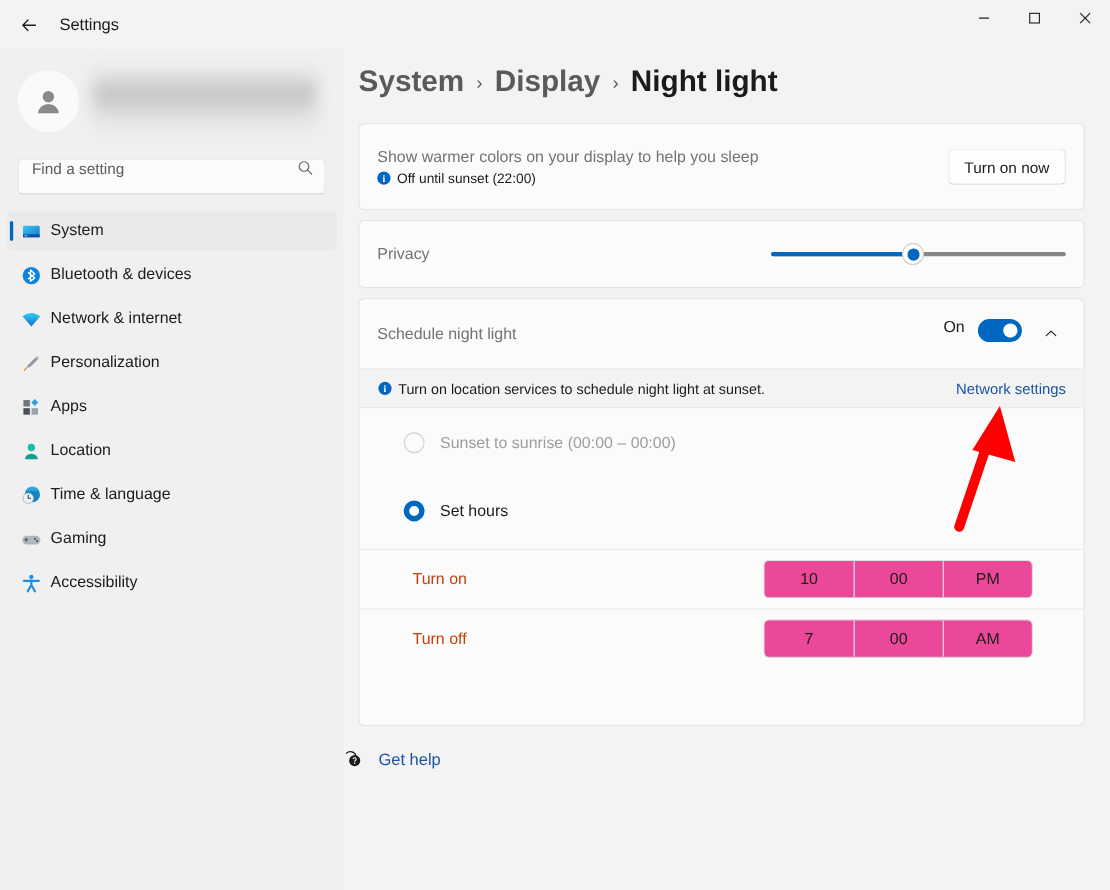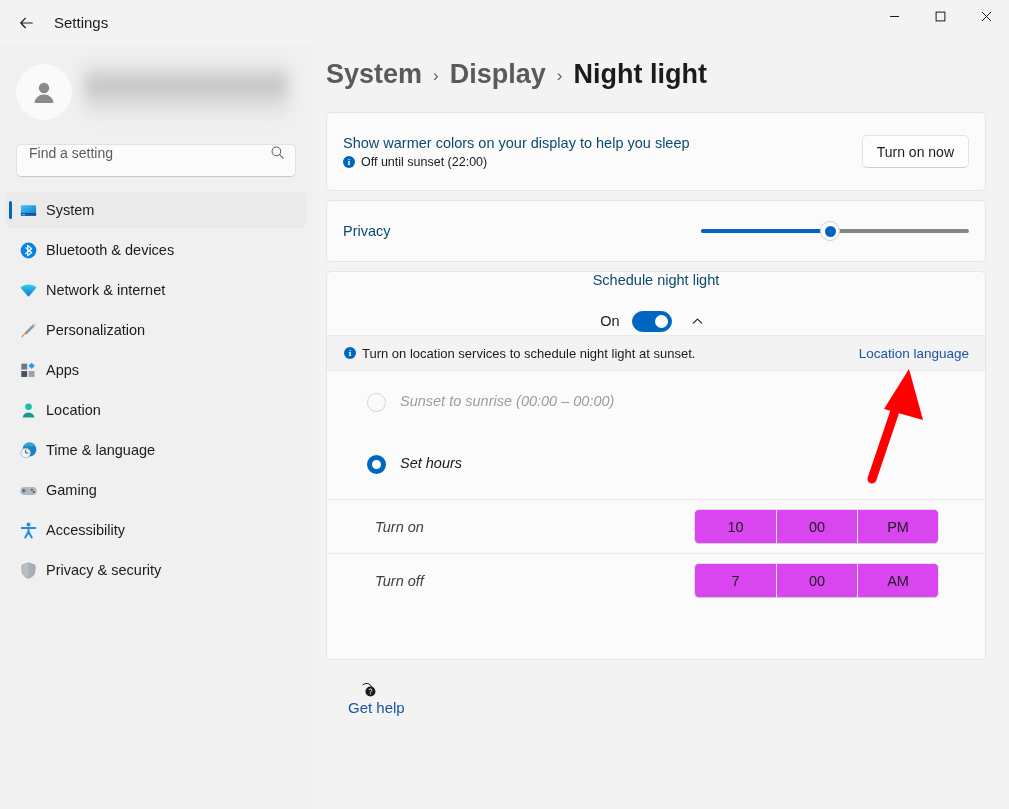--- a/index.html
+++ b/index.html
@@ -153,21 +153,21 @@
   #card-warmer { top: 67px; height: 79px; }
   #card-strength { top: 155px; height: 62px; }
   #card-schedule { top: 226px; height: 389px; padding: 0; }
 
   .card-row {
     display: flex; align-items: center;
     justify-content: space-between;
     height: 100%;
     padding: 0 16px;
   }
-  .row-title { font-size: 14.5px; color: #0c4a6e; }
+  .row-title { font-size: 14.5px; color: #737373; }
   .row-sub {
     display: flex; align-items: center;
     font-size: 12.5px; color: #1B1B1B;
     margin-top: 4px;
   }
   .info-dot {
     width: 12px; height: 12px; border-radius: 50%;
     background: #0067C0; color: #fff;
     font-size: 9px; font-weight: 700;
     display: inline-flex; align-items: center; justify-content: center;
@@ -206,57 +206,56 @@
     background: #FFFFFF;
     border: 1px solid #D0D0D0;
     display: flex; align-items: center; justify-content: center;
   }
   #slider-thumb::after {
     content: ""; width: 11px; height: 11px;
     border-radius: 50%; background: #0067C0;
   }
 
   
-  .toggle-group { display: flex; align-items: center; gap: 12px; }
+  .toggle-group { display: flex; align-items: flex-start; gap: 12px; }
   .toggle-label { font-size: 14.5px; color: #1B1B1B; }
   .toggle {
     width: 40px; height: 21px; border-radius: 11px;
     background: #0067C0; border: 1px solid #0067C0;
     position: relative; cursor: pointer;
   }
   .toggle .knob {
     position: absolute; right: 3px; top: 3px;
     width: 13px; height: 13px; border-radius: 50%;
     background: #FFFFFF;
   }
   .chev {
     width: 28px; height: 28px;
     display: flex; align-items: center; justify-content: center;
     cursor: pointer; color: #1B1B1B;
   }
 
   
   #schedule-header { height: 63px; display: flex; align-items: center;
-    justify-content: space-between; padding: 0 16px; flex-direction: column; }
+    justify-content: space-between; padding: 0 16px; }
   #loc-banner {
     height: 36px; background: #F3F3F3;
     border-top: 1px solid #EAEAEA;
     border-bottom: 1px solid #EAEAEA;
     display: flex; align-items: center;
     justify-content: space-between;
     padding: 0 16px 0 17px;
   }
   #loc-banner-left { display: flex; align-items: center; font-size: 13px; }
   .link { color: #1B53A5; font-size: 13.5px; cursor: pointer; }
   #radio-area { height: 128px; position: relative; }
   .radio-row {
-    display: flex; align-items: flex-start;
+    display: flex; align-items: center;
     position: absolute; left: 40px;
     cursor: pointer;
-    font-style: italic;
   }
   #radio-sunset { top: 22px; }
   #radio-sethours { top: 84px; }
   .radio {
     width: 19px; height: 19px; border-radius: 50%;
     border: 1.3px solid #9A9A9A; background: #FBFBFB;
     margin-right: 14px; flex: none;
     display: flex; align-items: center; justify-content: center;
   }
   .radio.disabled { border-color: #D4D4D4; }
@@ -266,41 +265,41 @@
   .radio-text { font-size: 14.5px; color: #1B1B1B; }
   .radio-text.disabled { color: #9D9D9D; }
 
   .time-row {
     height: 54px;
     border-top: 1px solid #EAEAEA;
     display: flex; align-items: center;
     justify-content: space-between;
     padding: 0 46px 0 48px;
   }
-  .time-label { font-size: 14.5px; color: #404040; font-style: italic; }
+  .time-label { font-size: 14.5px; color: #c2410c; }
   .timepicker {
     display: flex;
     border: 1px solid #E0E0E0;
     border-bottom-color: #D0D0D0;
     border-radius: 5px;
     overflow: hidden;
-    background: #d946ef;
+    background: #ec4899;
     height: 35px;
   }
   .tp-seg {
     width: 81px; height: 100%;
     display: flex; align-items: center; justify-content: center;
     font-size: 14.5px; color: #1B1B1B;
     cursor: pointer;
   }
   .tp-seg + .tp-seg { border-left: 1px solid #EAEAEA; }
 
   #gethelp {
-    position: absolute; left: 22px; top: 636px;
-    display: flex; align-items: center; cursor: pointer; flex-direction: column;
+    position: absolute; left: 0; top: 636px;
+    display: flex; align-items: center; cursor: pointer;
   }
   #gethelp .link { font-size: 15px; margin-left: 14px; }
 
   
   #annotation-arrow {
     position: absolute; left: 0; top: 0;
     width: 1009px; height: 809px;
     pointer-events: none;
   }
 </style>
@@ -459,29 +458,20 @@
         <span class="nav-icon">
           <svg width="19" height="19" viewBox="0 0 20 20">
             <circle cx="10" cy="3.6" r="2.1" fill="#1C8FE3"></circle>
             <path d="M2.8 7.4 H17.2" stroke="#1C8FE3" stroke-width="2.1" stroke-linecap="round"></path>
             <path d="M10 7.2 V11.4 L6.6 17.4 M10 11.4 L13.4 17.4" fill="none" stroke="#1C8FE3" stroke-width="2.1" stroke-linecap="round" stroke-linejoin="round"></path>
           </svg>
         </span>
         <span>Accessibility</span>
       </div>
 
-      <div class="nav-item">
-        <span class="nav-icon">
-          <svg width="19" height="19" viewBox="0 0 20 20">
-            <path d="M10 1.9 L16.9 4.4 V10 c0 4.3 -3.1 6.9 -6.9 8.2 C6.2 16.9 3.1 14.3 3.1 10 V4.4 Z" fill="#B6BEC6" stroke="#8F979F" stroke-width="0.7"></path>
-            <path d="M10 1.9 L16.9 4.4 V10 c0 4.3 -3.1 6.9 -6.9 8.2 Z" fill="#9BA4AD" opacity="0.6"></path>
-          </svg>
-        </span>
-        <span>Privacy &amp; security</span>
-      </div>
 
 
     </div>
   </div>
 
   <div id="content">
 
     <div id="breadcrumb">
       <span class="crumb">System</span>
       <span class="crumb-sep">›</span>
@@ -529,21 +519,21 @@
             </svg>
           </div>
         </div>
       </div>
 
       <div id="loc-banner">
         <div id="loc-banner-left">
           <span class="info-dot">i</span>
           <span>Turn on location services to schedule night light at sunset.</span>
         </div>
-        <span class="link">Location language</span>
+        <span class="link">Network settings</span>
       </div>
 
       <div id="radio-area">
         <div class="radio-row" id="radio-sunset">
           <span class="radio disabled"></span>
           <span class="radio-text disabled">Sunset to sunrise (00:00 – 00:00)</span>
         </div>
         <div class="radio-row" id="radio-sethours">
           <span class="radio checked"></span>
           <span class="radio-text">Set hours</span>

